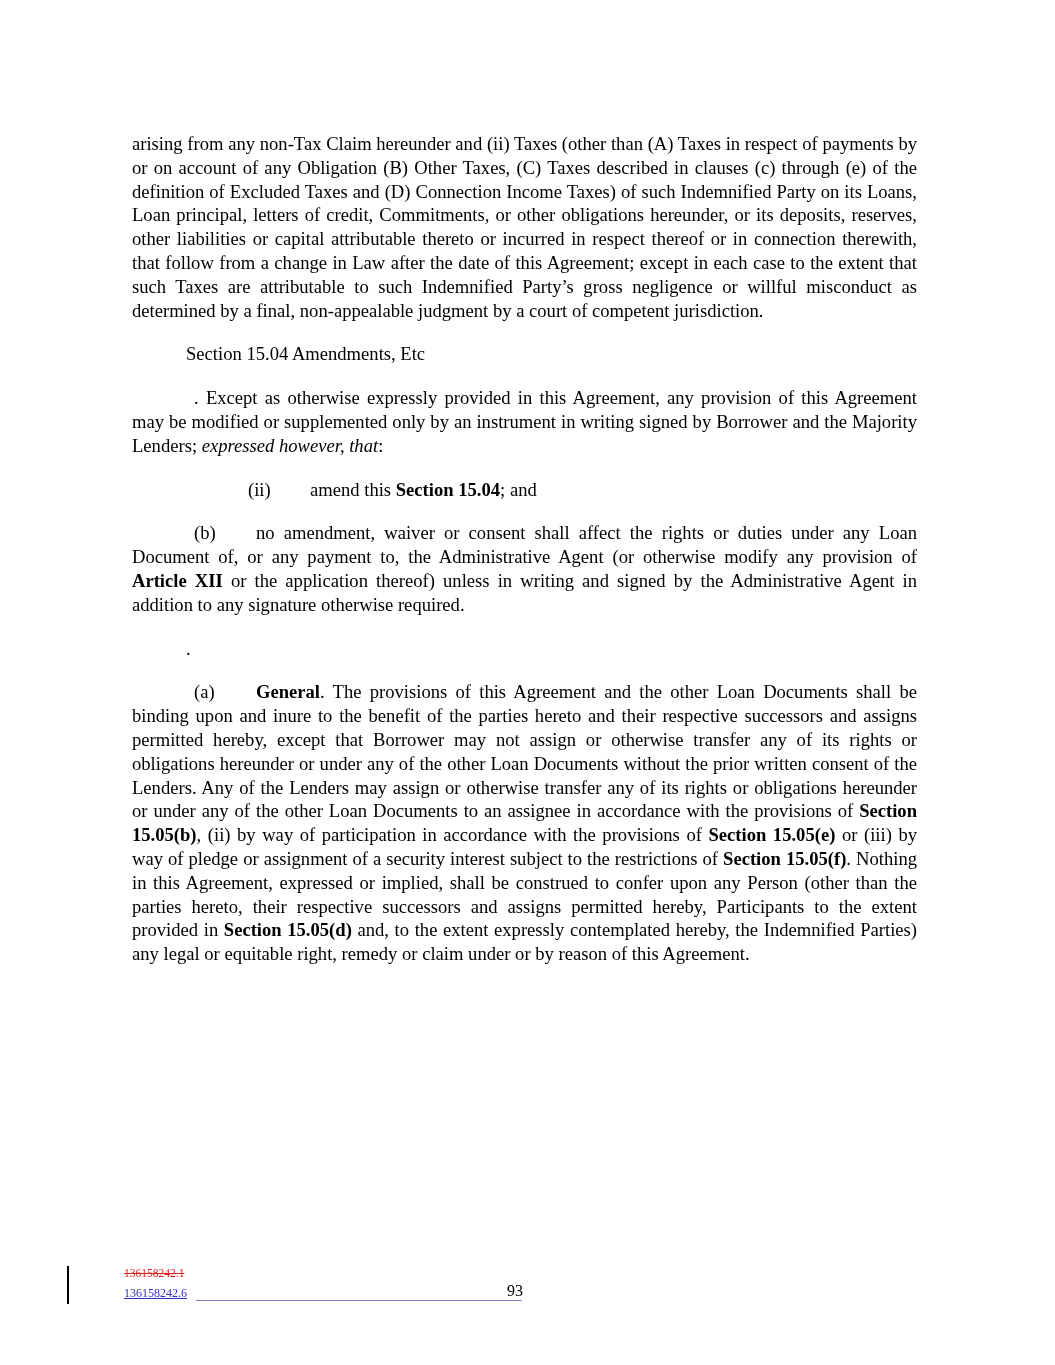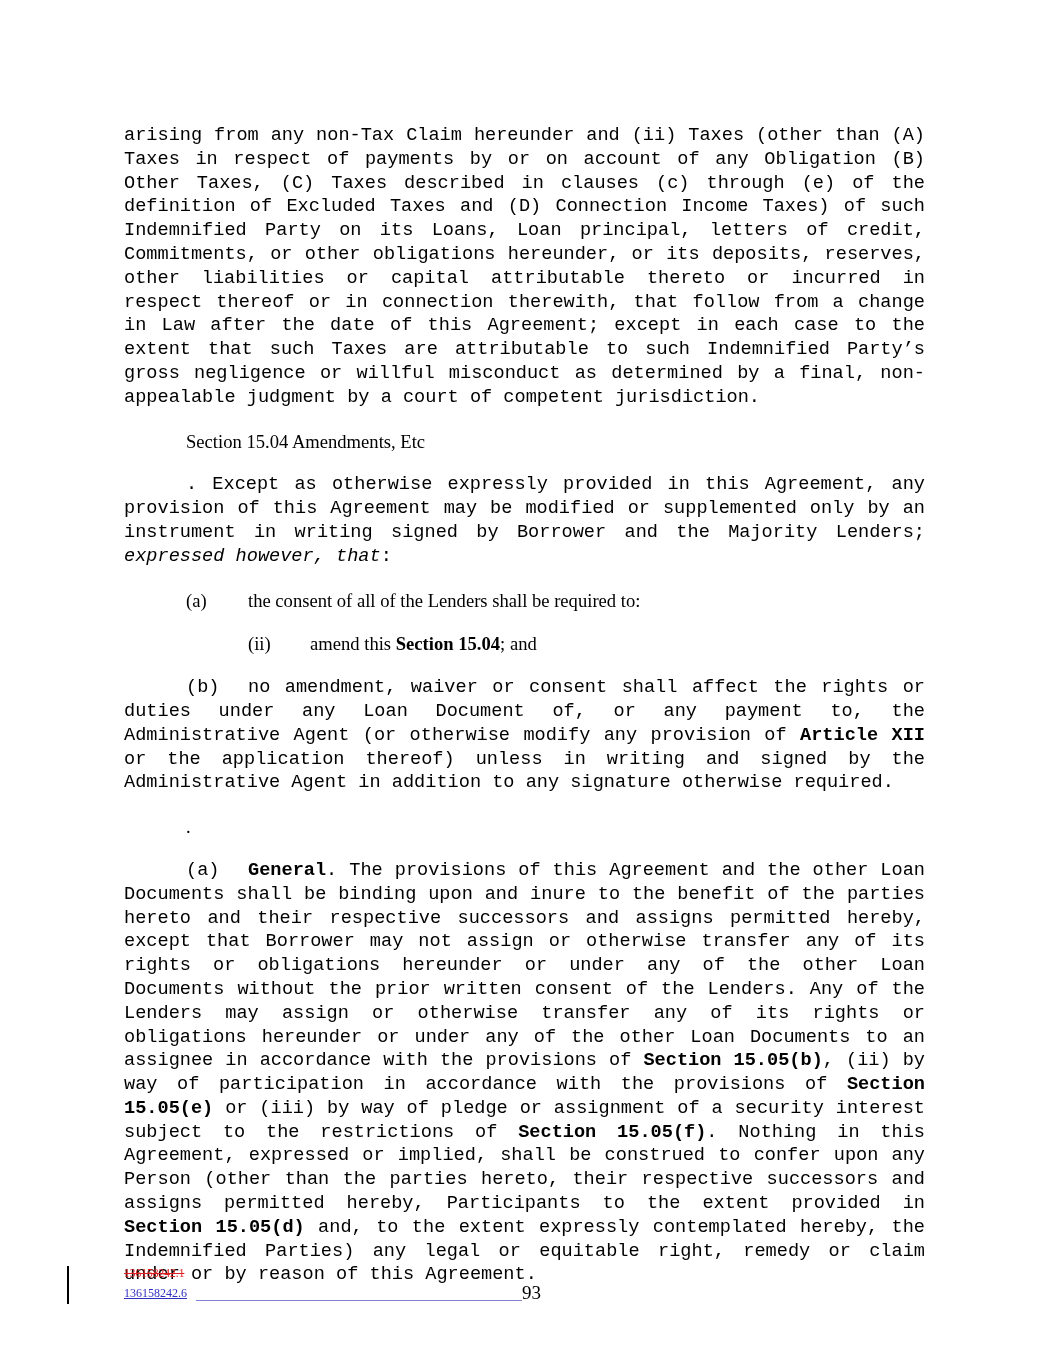--- a/index.html
+++ b/index.html
@@ -1,44 +1,43 @@
 <!DOCTYPE html>
 <html><head>
 <meta charset="utf-8">
 <style>
   html, body { margin: 0; padding: 0; background: #ffffff; }
   body { width: 1055px; height: 1365px; position: relative; overflow: hidden;
          font-family: "Liberation Serif", serif; color: #000; }
   .page { position: absolute; left: 124px; top: 124px; width: 801px; font-size: 18.6px; line-height: 23.8px; }
-  .p { margin: 0; text-align: justify; text-align-last: left; font-family: Liberation Mono, monospace; }
+  .p { margin: 8px; text-align: justify; text-align-last: left; }
   .indent { text-indent: 62px; }
   .heading { margin: 0; padding-left: 62px; font-weight: normal; }
   .item { margin: 0; text-align: justify; }
   .lbl { display: inline-block; }
   .lbl-a { width: 62px; }
   .b { font-weight: bold; }
   .i { font-style: italic; }
   .footer { position: absolute; left: 0; top: 1262px; width: 1055px; height: 50px; }
   .change-bar { position: absolute; left: 67px; top: 4px; width: 2px; height: 38px; background: #000; }
   .docid-old { position: absolute; left: 124px; top: 5px; font-size: 11.5px; color: #e02020; text-decoration: line-through; }
   .docid-new { position: absolute; left: 124px; top: 24px; font-size: 12px; color: #3030c0; text-decoration: underline; }
   .docid-line { position: absolute; left: 196px; top: 38px; width: 326px; height: 1px; background: #8080d0; }
-  .page-num { position: absolute; left: 522px; top: 20px; font-size: 19px; }
+  .page-num { position: absolute; left: 507px; top: 20px; font-size: 16px; }
 </style>
 </head>
 <body>
 
 <div class="page">
   <p class="p" style="margin-bottom:20px">arising from any non-Tax Claim hereunder and (ii) Taxes (other than (A) Taxes in respect of payments by or on account of any Obligation (B) Other Taxes, (C) Taxes described in clauses (c) through (e) of the definition of Excluded Taxes and (D) Connection Income Taxes) of such Indemnified Party on its Loans, Loan principal, letters of credit, Commitments, or other obligations hereunder, or its deposits, reserves, other liabilities or capital attributable thereto or incurred in respect thereof or in connection therewith, that follow from a change in Law after the date of this Agreement; except in each case to the extent that such Taxes are attributable to such Indemnified Party’s gross negligence or willful misconduct as determined by a final, non-appealable judgment by a court of competent jurisdiction.</p>
 
   <p class="heading" style="margin-bottom:20px">Section 15.04  Amendments, Etc</p>
 
   <p class="p indent" style="margin-bottom:20px"><span>.  Except as otherwise expressly provided in this Agreement, any provision of this Agreement may be modified or supplemented only by an instrument in writing signed by Borrower and the Majority Lenders; </span><span class="i">expressed however, that</span><span>:</span></p>
 
-  <p class="item" style="margin-bottom:20px; padding-left:62px"><span class="lbl lbl-a">(a)</span><span>the consent of all of the Lenders shall be required to:</span></p>
 
 
   <p class="item" style="margin-bottom:20px; padding-left:124px"><span class="lbl lbl-a">(ii)</span><span>amend this </span><span class="b">Section 15.04</span><span>; and</span></p>
 
   <p class="p" style="margin-bottom:20px; text-indent:62px"><span class="lbl lbl-a" style="text-indent:0">(b)</span><span>no amendment, waiver or consent shall affect the rights or duties under any Loan Document of, or any payment to, the Administrative Agent (or otherwise modify any provision of </span><span class="b">Article XII</span><span> or the application thereof) unless in writing and signed by the Administrative Agent in addition to any signature otherwise required.</span></p>
 
 
   <p class="heading" style="font-weight:normal; margin-bottom:20px">.</p>
 
   <p class="p" style="text-indent:62px"><span class="lbl lbl-a" style="text-indent:0">(a)</span><span class="b">General</span><span>.  The provisions of this Agreement and the other Loan Documents shall be binding upon and inure to the benefit of the parties hereto and their respective successors and assigns permitted hereby, except that Borrower may not assign or otherwise transfer any of its rights or obligations hereunder or under any of the other Loan Documents without the prior written consent of the Lenders.  Any of the Lenders may assign or otherwise transfer any of its rights or obligations hereunder or under any of the other Loan Documents to an assignee in accordance with the provisions of </span><span class="b">Section 15.05(b)</span><span>, (ii) by way of participation in accordance with the provisions of </span><span class="b">Section 15.05(e)</span><span> or (iii) by way of pledge or assignment of a security interest subject to the restrictions of </span><span class="b">Section 15.05(f)</span><span>.  Nothing in this Agreement, expressed or implied, shall be construed to confer upon any Person (other than the parties hereto, their respective successors and assigns permitted hereby, Participants to the extent provided in </span><span class="b">Section 15.05(d)</span><span> and, to the extent expressly contemplated hereby, the Indemnified Parties) any legal or equitable right, remedy or claim under or by reason of this Agreement.</span></p>

